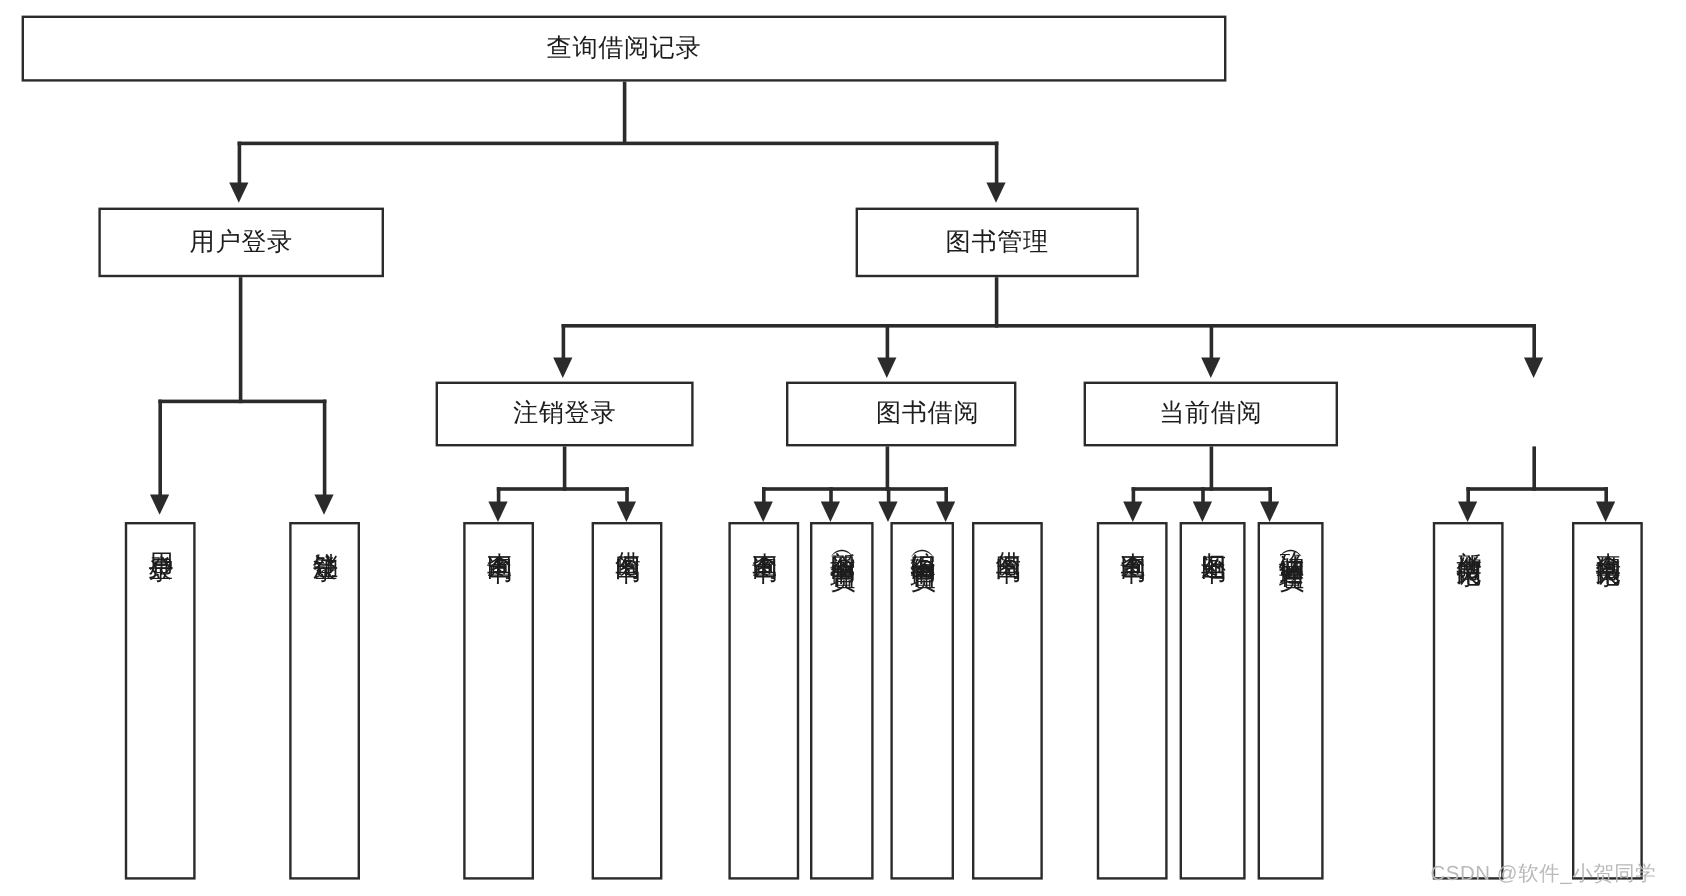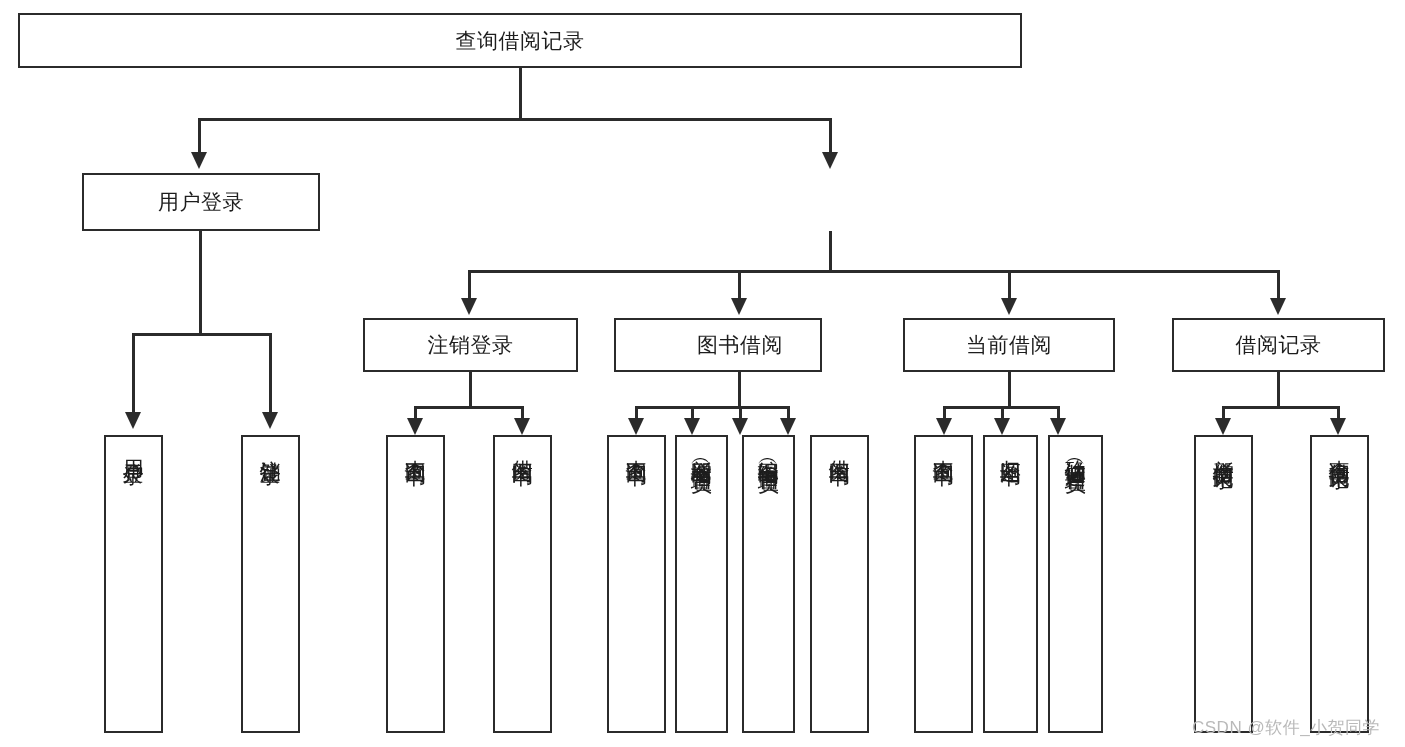--- a/index.html
+++ b/index.html
@@ -99,20 +99,23 @@
   <div class="vline" style="left:198px; top:118px; width:3px; height:35px;"></div>
   <div class="arrow" style="left:191px; top:152px;"></div>
 
   <div class="vline" style="left:829px; top:118px; width:3px; height:35px;"></div>
   <div class="arrow" style="left:822px; top:152px;"></div>
 
   <div class="node" style="left:82px; top:173px; width:238px; height:58px;">
     <span class="label-h">用户登录</span>
   </div>
 
+  <div class="node" style="left:713px; top:173px; width:236px; height:58px;">
+    <span class="label-h">图书管理</span>
+  </div>
 
   <div class="vline" style="left:199px; top:231px; width:3px; height:105px;"></div>
   <div class="hline" style="left:132px; top:333px; width:140px; height:3px;"></div>
   <div class="vline" style="left:132px; top:333px; width:3px; height:80px;"></div>
   <div class="arrow" style="left:125px; top:412px;"></div>
   <div class="vline" style="left:269px; top:333px; width:3px; height:80px;"></div>
   <div class="arrow" style="left:262px; top:412px;"></div>
 
   <div class="vline" style="left:829px; top:231px; width:3px; height:42px;"></div>
   <div class="hline" style="left:468px; top:270px; width:812px; height:3px;"></div>
@@ -125,28 +128,25 @@
 
   <div class="vline" style="left:1008px; top:270px; width:3px; height:29px;"></div>
   <div class="arrow" style="left:1001px; top:298px;"></div>
 
   <div class="vline" style="left:1277px; top:270px; width:3px; height:29px;"></div>
   <div class="arrow" style="left:1270px; top:298px;"></div>
 
   <div class="node" style="left:363px; top:318px; width:215px; height:54px;">
     <span class="label-h">注销登录</span>
   </div>
-  <div class="node" style="left:614px; top:318px; width:208px; height:54px;padding-left:44px;">
+  <div class="node" style="left:655px; top:318px; width:192px; height:54px;padding-left:44px;">
     <span class="label-h">图书借阅</span>
   </div>
   <div class="node" style="left:903px; top:318px; width:212px; height:54px;text-align:center;">
     <span class="label-h">当前借阅</span>
-  </div>
-  <div class="node" style="left:1172px; top:318px; width:213px; height:54px;">
-    <span class="label-h">借阅记录</span>
   </div>
 
   <div class="vline" style="left:469px; top:372px; width:3px; height:37px;"></div>
   <div class="hline" style="left:414px; top:406px; width:110px; height:3px;"></div>
   <div class="vline" style="left:414px; top:406px; width:3px; height:13px;"></div>
   <div class="arrow" style="left:407px; top:418px;"></div>
   <div class="vline" style="left:521px; top:406px; width:3px; height:13px;"></div>
   <div class="arrow" style="left:514px; top:418px;"></div>
 
   <div class="vline" style="left:738px; top:372px; width:3px; height:37px;"></div>

